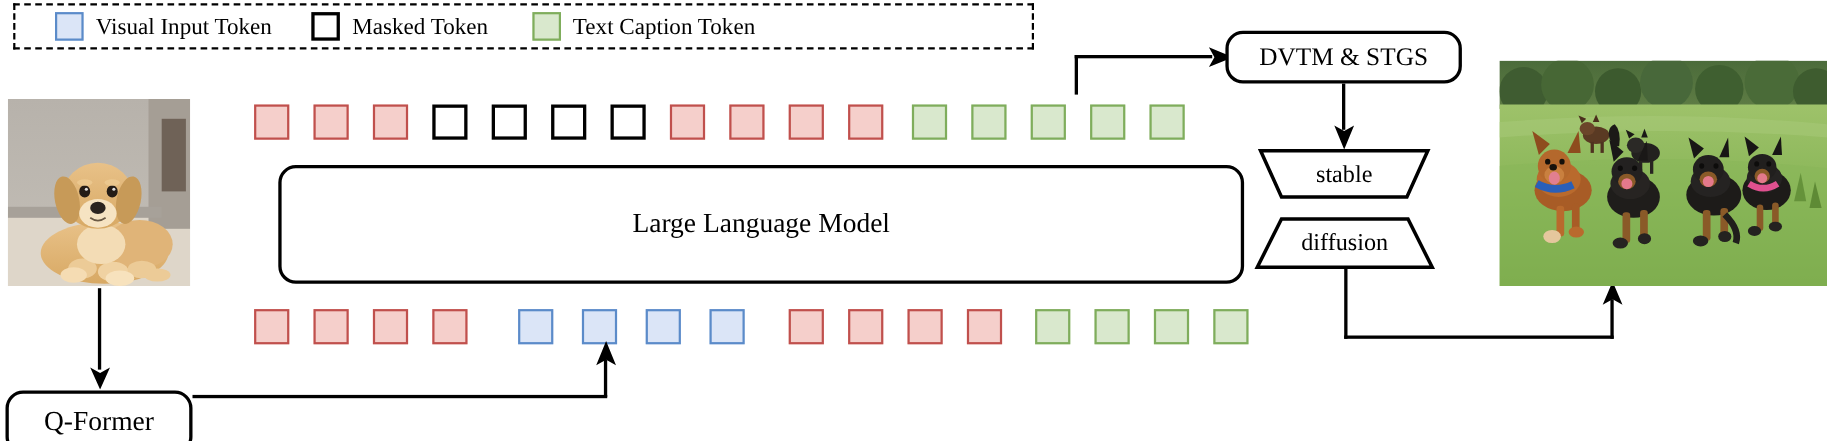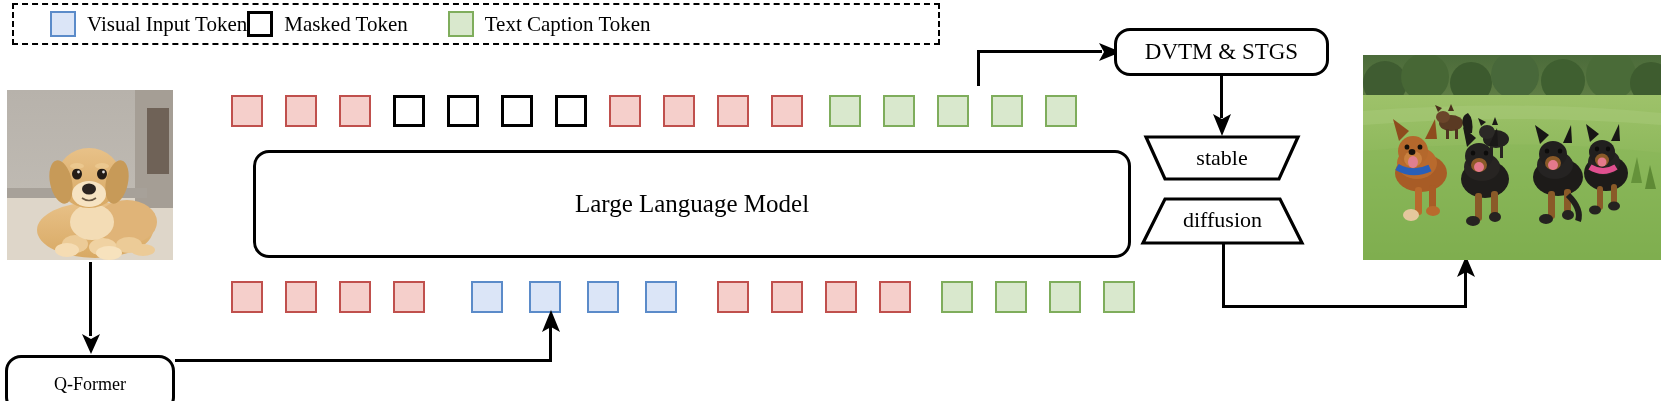--- a/index.html
+++ b/index.html
@@ -104,21 +104,21 @@
 </head>
 <body>
 
 <div id="figure">
 
   <div id="legend">
     <div class="legend-item" style="margin-left:36px;text-align:right;">
       <span class="legend-swatch" style="background:#dbe5f7;border-color:#5b8bc9;"></span>
       <span class="legend-label">Visual Input Token</span>
     </div>
-    <div class="legend-item" style="">
+    <div class="legend-item" style="margin-left:36px;">
       <span class="legend-swatch" style="background:#ffffff;border-color:#000000;border-width:3px;"></span>
       <span class="legend-label">Masked Token</span>
     </div>
     <div class="legend-item" style="margin-left:40px;">
       <span class="legend-swatch" style="background:#d9e8cd;border-color:#7fad5c;"></span>
       <span class="legend-label">Text Caption Token</span>
     </div>
   </div>
 
   <div class="photo" style="left:7px; top:90px; width:166px; height:170px;">
@@ -205,21 +205,21 @@
   <div class="token" style="left:717px;  top:281px; background:#f5cfcb; border-color:#c0504d;"></div>
   <div class="token" style="left:771px;  top:281px; background:#f5cfcb; border-color:#c0504d;"></div>
   <div class="token" style="left:825px;  top:281px; background:#f5cfcb; border-color:#c0504d;"></div>
   <div class="token" style="left:879px;  top:281px; background:#f5cfcb; border-color:#c0504d;"></div>
   <div class="token" style="left:941px;  top:281px; background:#d9e8cd; border-color:#7fad5c;"></div>
   <div class="token" style="left:995px;  top:281px; background:#d9e8cd; border-color:#7fad5c;"></div>
   <div class="token" style="left:1049px; top:281px; background:#d9e8cd; border-color:#7fad5c;"></div>
   <div class="token" style="left:1103px; top:281px; background:#d9e8cd; border-color:#7fad5c;"></div>
 
   <div class="rbox" style="left:5px; top:355px; width:170px; height:58px;">
-    <span style="font-size:18px;">Q-Former</span>
+    <span style="font-size:25px;">Q-Former</span>
   </div>
 
   <div>
     <div class="line" style="left:89px; top:262px; width:3px; height:74px;"></div>
     <svg class="arrowhead" style="left:79px; top:330px;" width="24" height="24" viewBox="0 0 24 24">
       <polygon points="12,24 3,4 12,9 21,4" fill="#000"></polygon>
     </svg>
   </div>
 
   <div>

